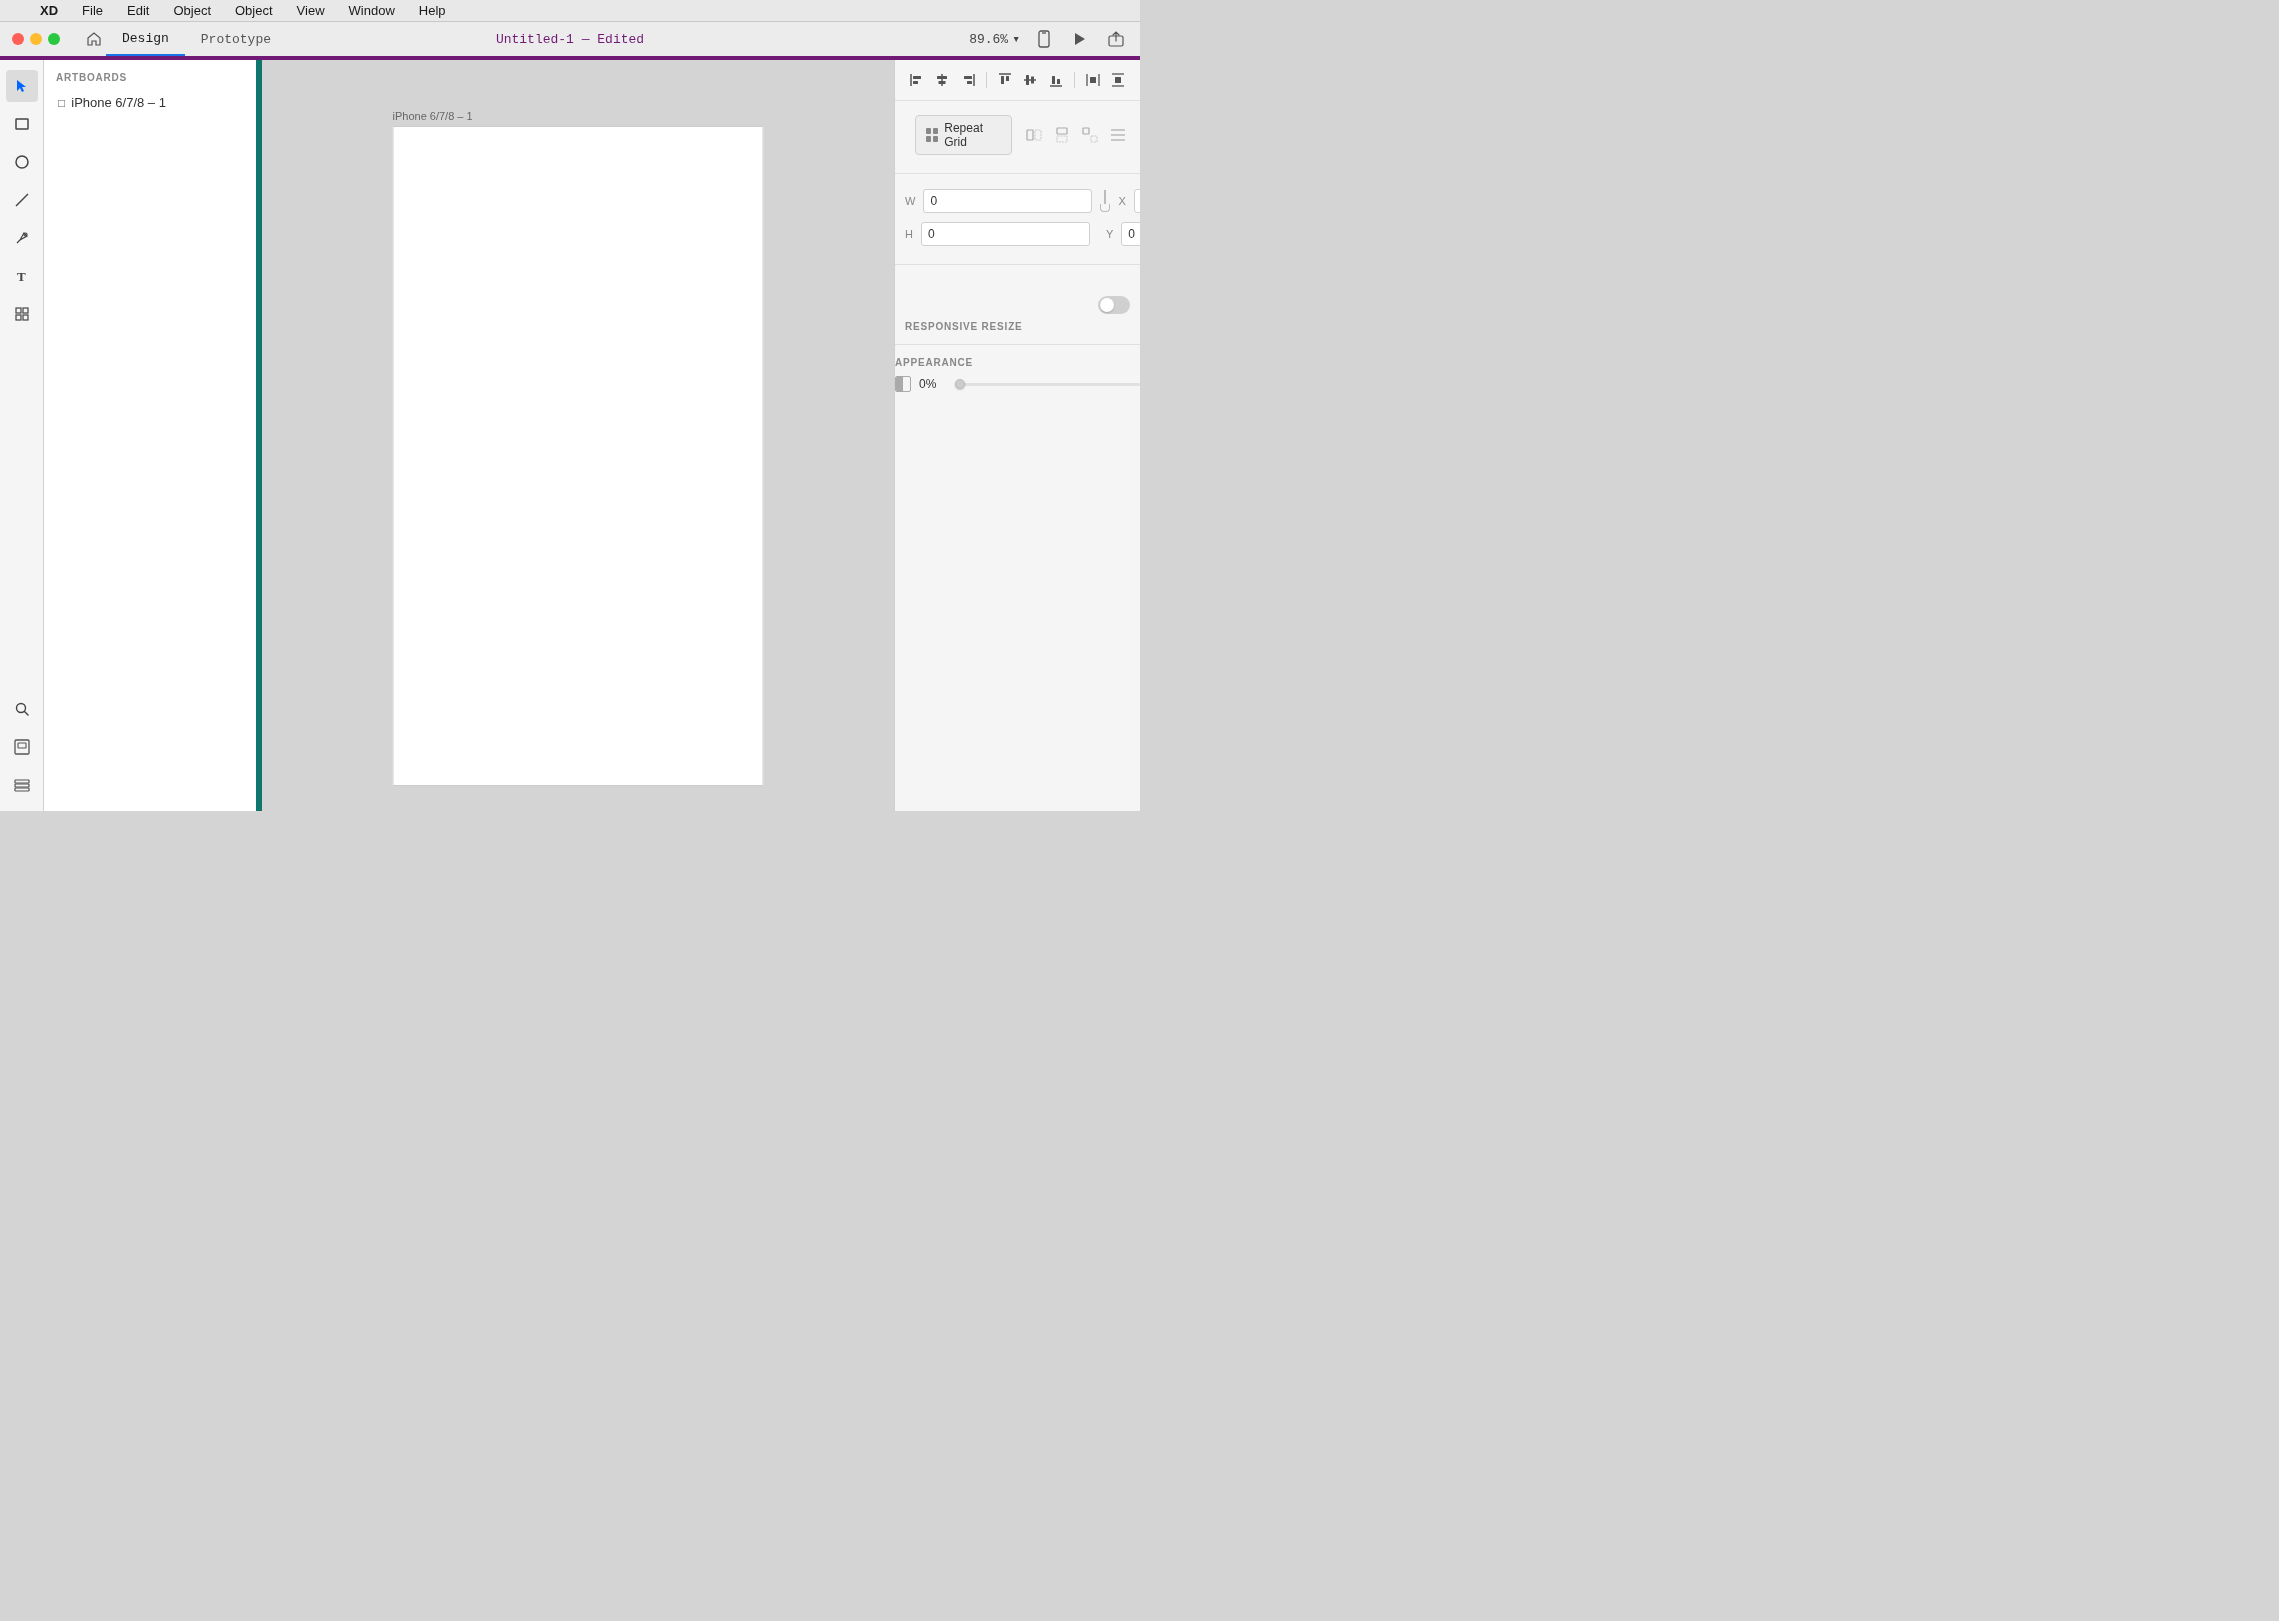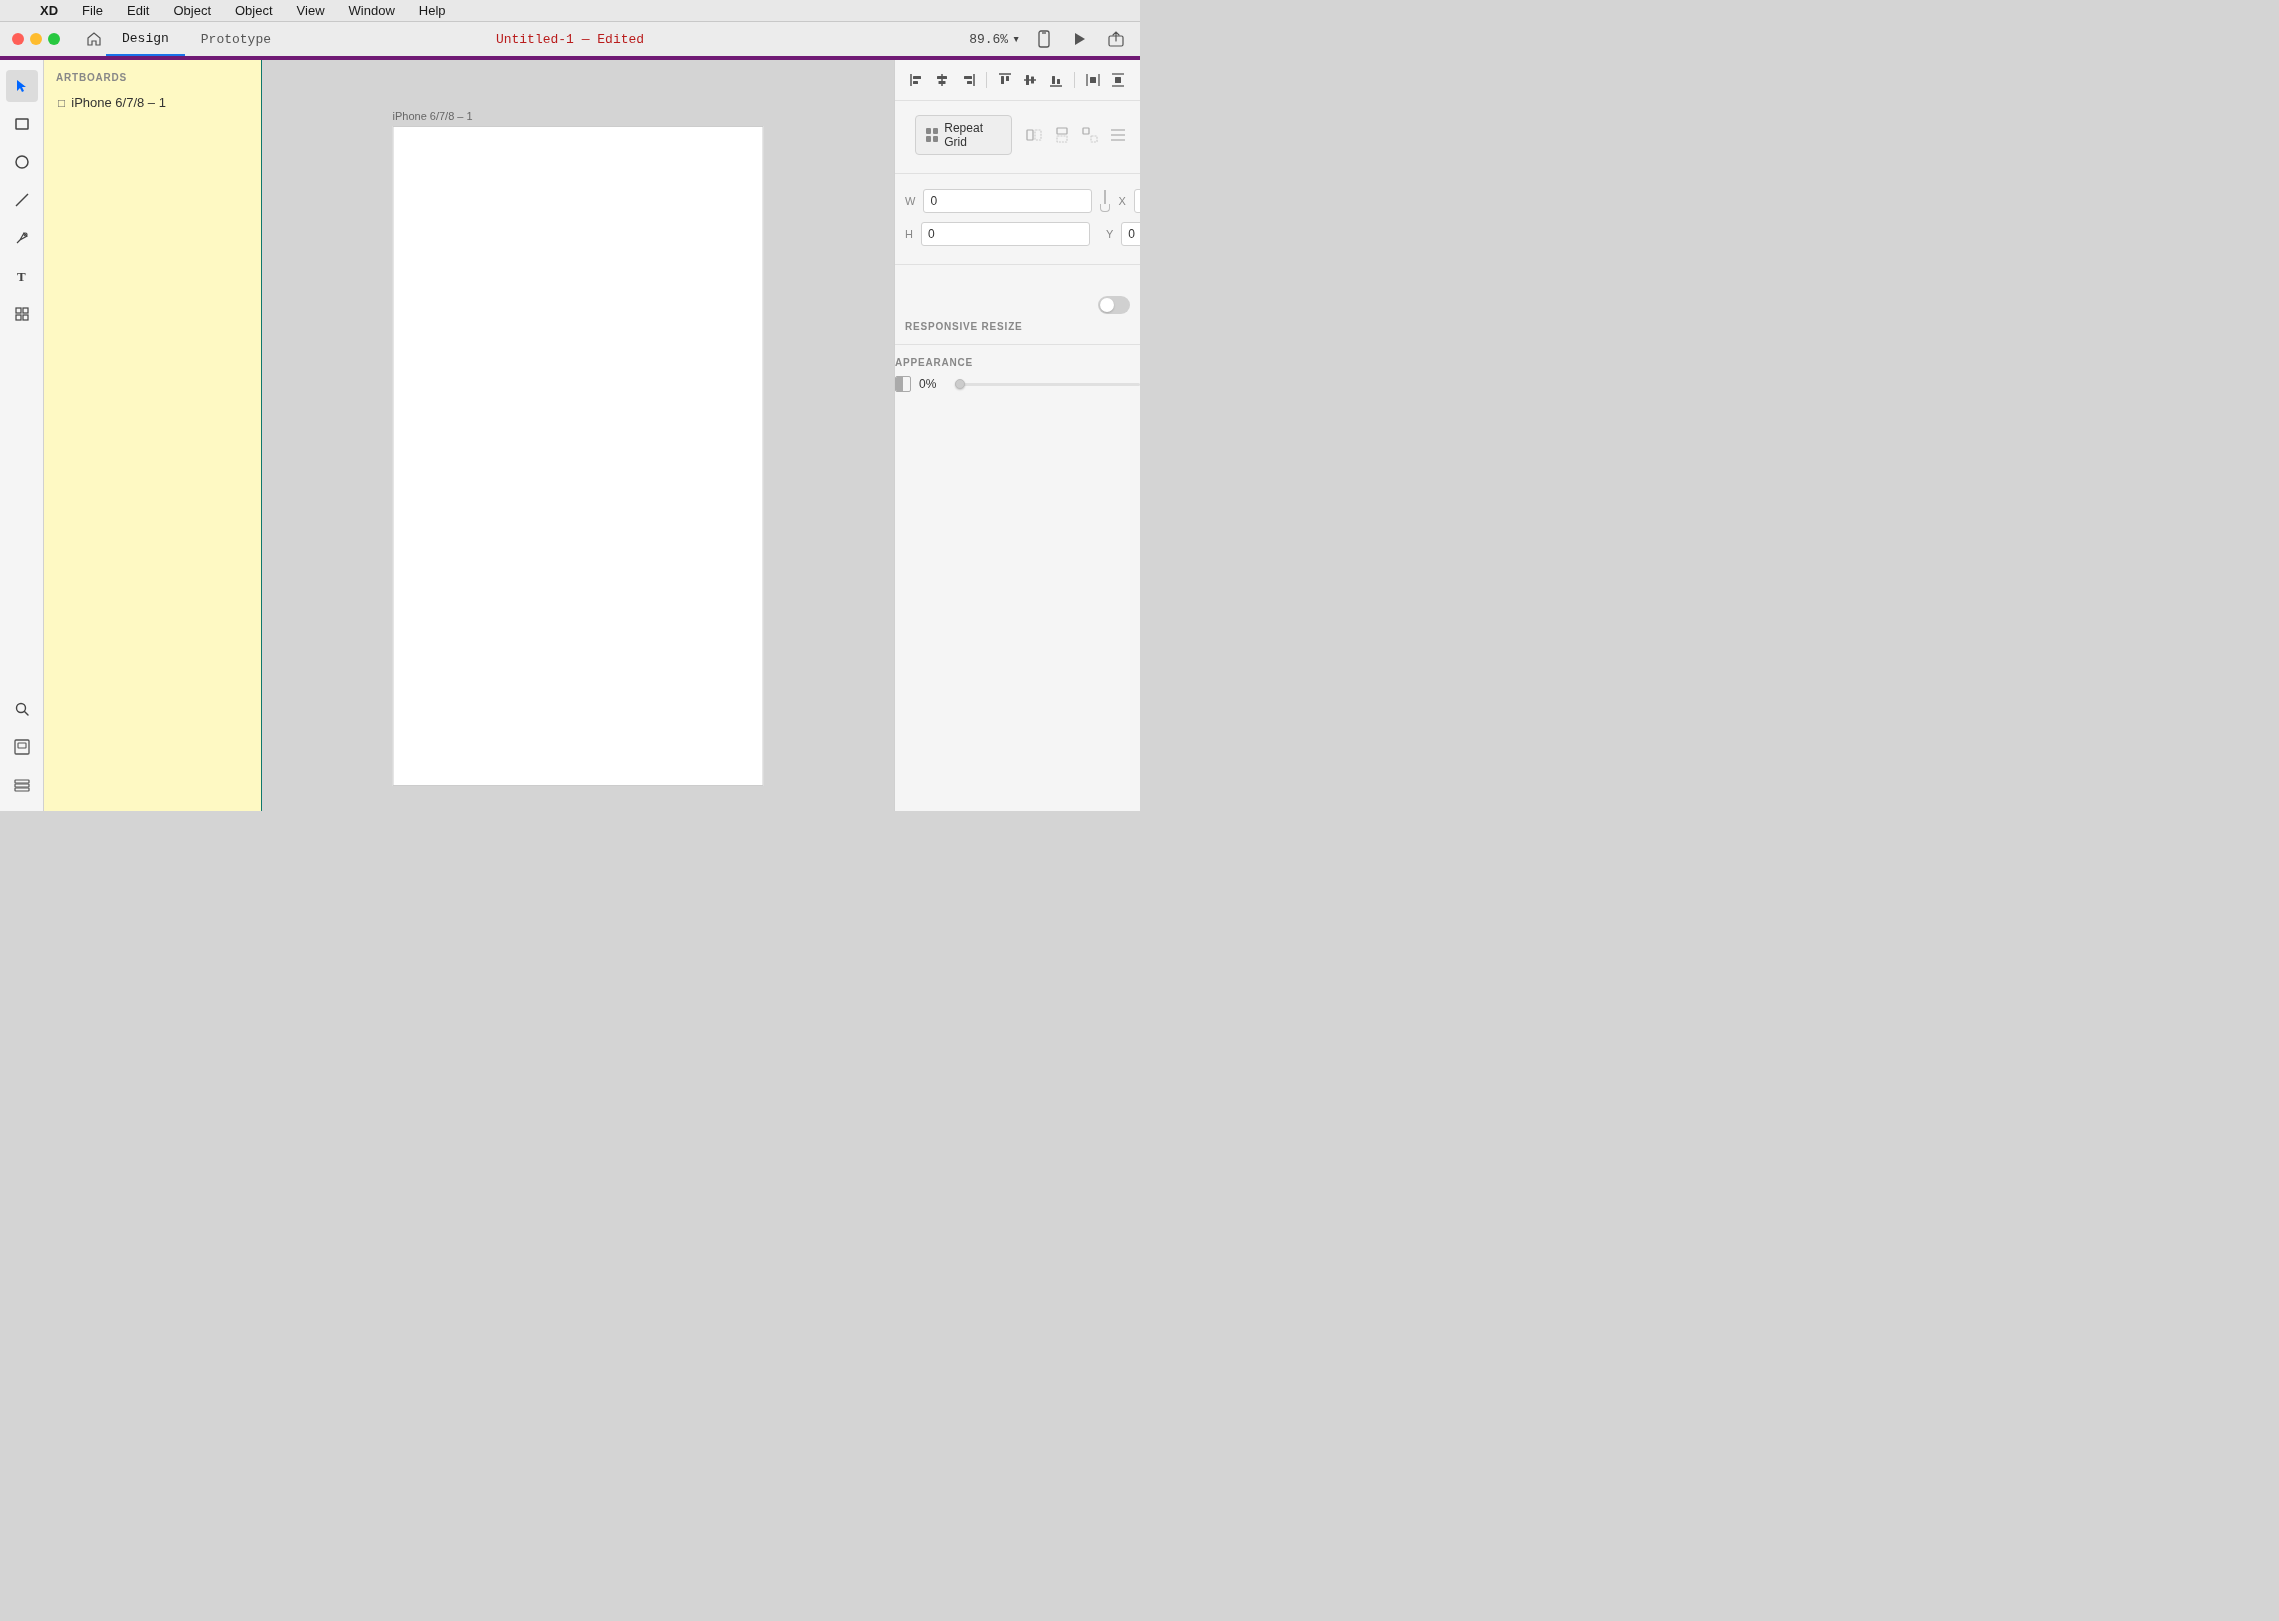--- a/index.html
+++ b/index.html
@@ -72,21 +72,21 @@
       color: #1a1a1a;
       border-bottom: 2px solid #1a73e8;
       font-weight: 500;
     }
 
     .title-bar-center {
       position: absolute;
       left: 50%;
       transform: translateX(-50%);
       font-size: 13px;
-      color: #b91c1c;
+      color: #701a75;
     }
 
     .title-bar-right {
       margin-left: auto;
       display: flex;
       align-items: center;
       gap: 12px;
       padding-right: 12px;
     }
     .zoom-control {
@@ -144,22 +144,22 @@
     .tool-bottom {
       padding-bottom: 10px;
       display: flex;
       flex-direction: column;
       gap: 6px;
     }
 
     
     .left-panel {
       width: 218px;
-      background: #fef9c3;
-      border-right: 1px solid #0f766e;
+      background: #ffffff;
+      border-right: 6px solid #0f766e;
       padding: 12px 8px;
     }
     .panel-section-title {
       font-size: 10px;
       font-weight: 600;
       color: #888;
       letter-spacing: 0.08em;
       text-transform: uppercase;
       margin-bottom: 8px;
       padding-left: 4px;

